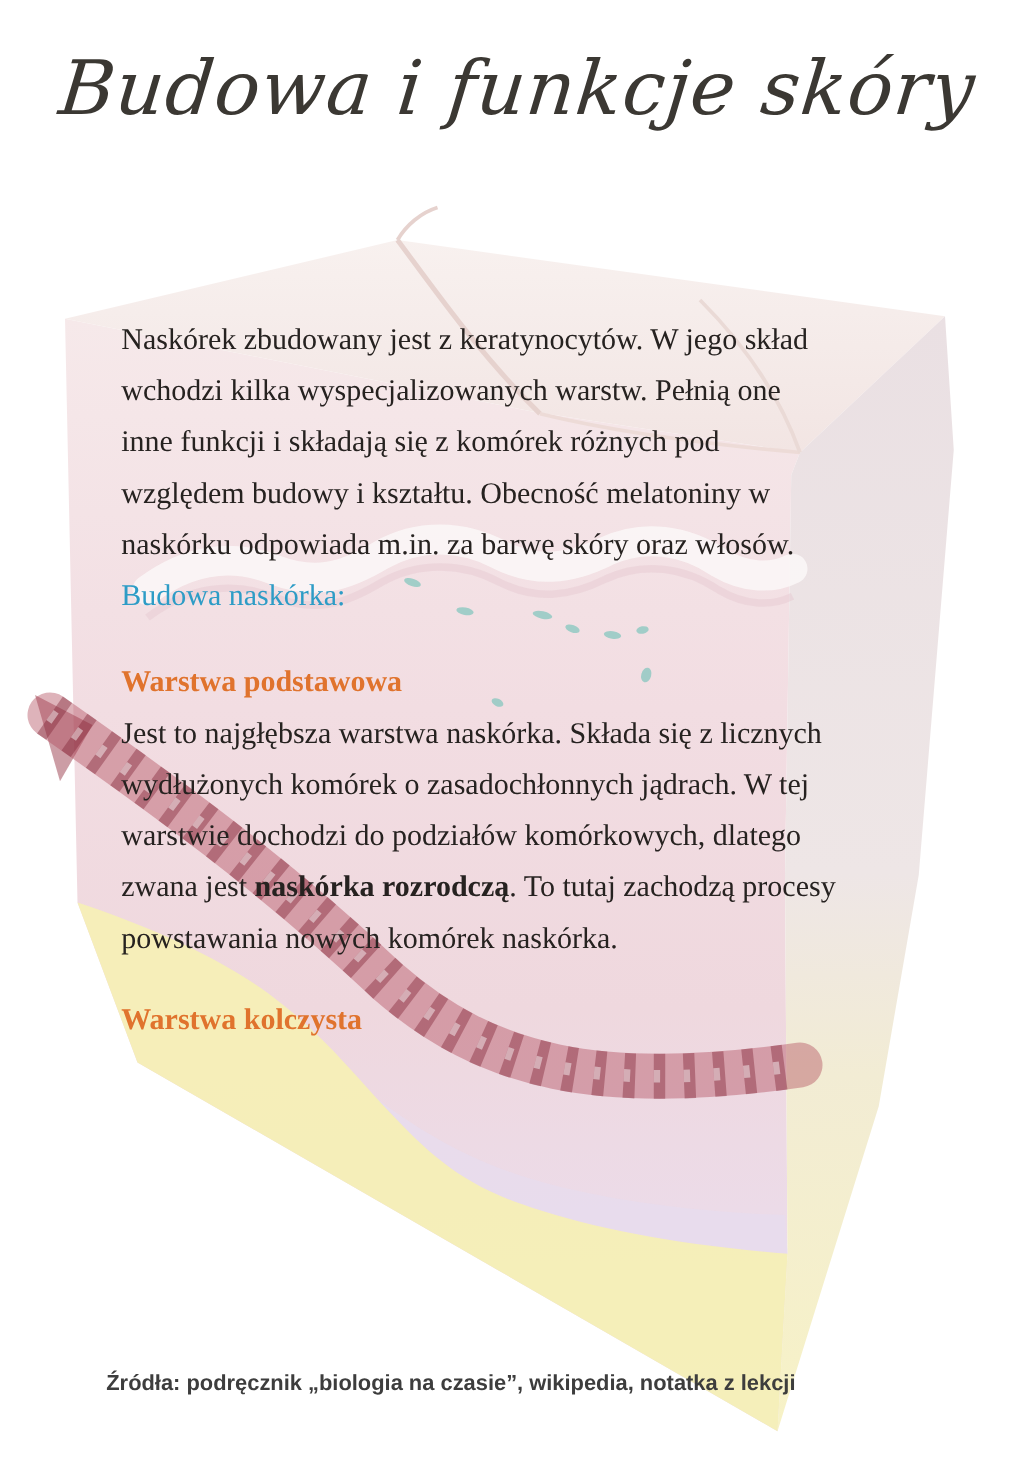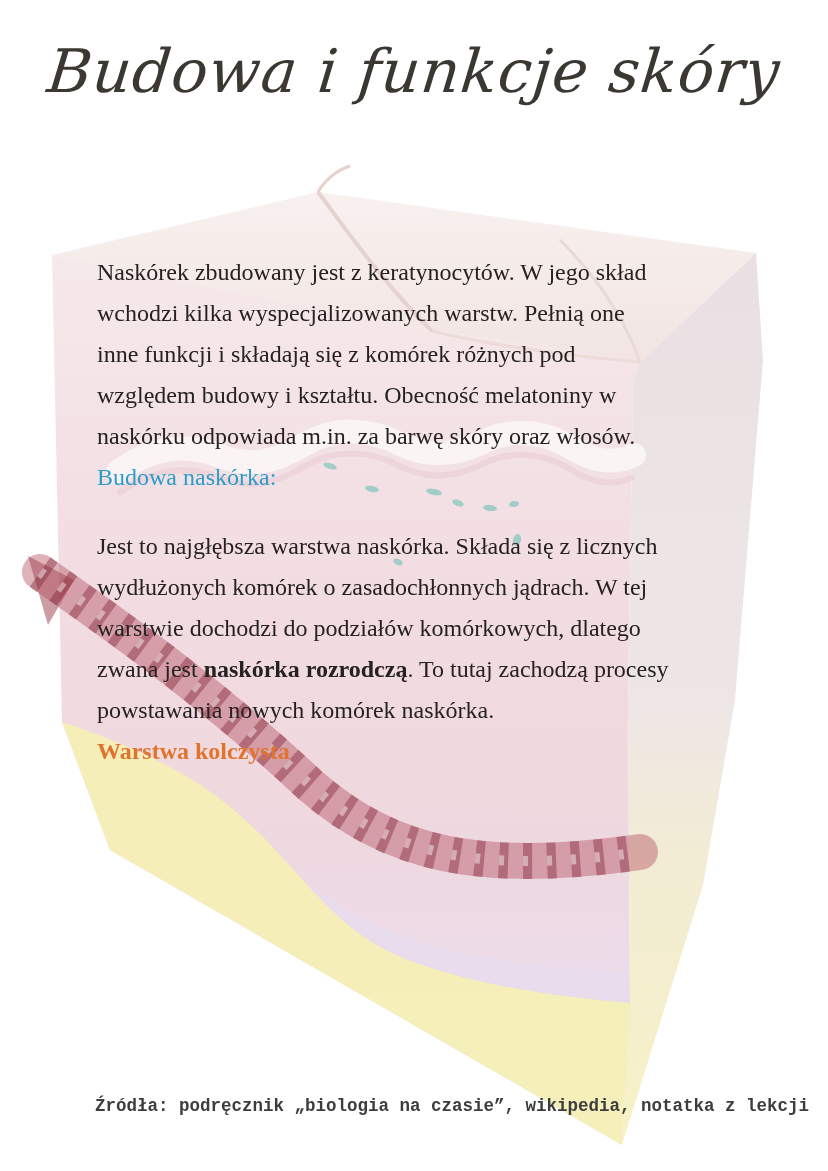--- a/index.html
+++ b/index.html
@@ -13,26 +13,26 @@
     font-family:"DejaVu Serif",serif;font-style:italic;font-weight:400;
     font-size:60px;color:#3b3833;letter-spacing:1px;transform:skewX(-6deg);
   }
   .content{
     position:absolute;left:97px;top:252px;width:636px;
     color:#262220;font-size:24px;line-height:41px;
   }
   .content p,.content h2,.content h3{margin:0;white-space:pre-line;}
   .subtitle{margin-top:34px;color:#2d9cc6;font-size:24px;font-weight:normal;}
   .section-podstawowa{margin-top:28px;}
-  .section-kolczysta{}
+  .section-kolczysta{margin-top:24px;}
   .section-heading{color:#e0732d;font-size:24px;font-weight:bold;}
   .bold{font-weight:bold;}
   .footer{
-    position:absolute;left:95px;top:1096px;margin:0;
-    font-family:Liberation Mono, monospace;font-weight:bold;
+    position:absolute;left:85px;top:1096px;margin:0;
+    font-family:Liberation Sans, sans-serif;font-weight:bold;
     font-size:17.5px;color:#3d3d3d;
   }
 </style>
 </head>
 <body>
 
 <div class="page">
 
   <svg class="bg" width="828" height="1171" viewBox="0 0 828 1171">
     <defs>
@@ -101,20 +101,21 @@
   <div class="content">
     <p>Naskórek zbudowany jest z keratynocytów. W jego skład
 wchodzi kilka wyspecjalizowanych warstw. Pełnią one
 inne funkcji i składają się z komórek różnych pod
 względem budowy i kształtu. Obecność melatoniny w
 naskórku odpowiada m.in. za barwę skóry oraz włosów.</p>
 
     <h2 class="subtitle">Budowa naskórka:</h2>
 
     <div class="section-podstawowa">
+      <h3 class="section-heading">Warstwa podstawowa</h3>
       <p><span>Jest to najgłębsza warstwa naskórka. Składa się z licznych
 wydłużonych komórek o zasadochłonnych jądrach. W tej
 warstwie dochodzi do podziałów komórkowych, dlatego
 zwana jest </span><span class="bold">naskórka rozrodczą</span><span>. To tutaj zachodzą procesy
 powstawania nowych komórek naskórka.</span></p>
     </div>
 
     <div class="section-kolczysta">
       <h3 class="section-heading">Warstwa kolczysta</h3>
     </div>

